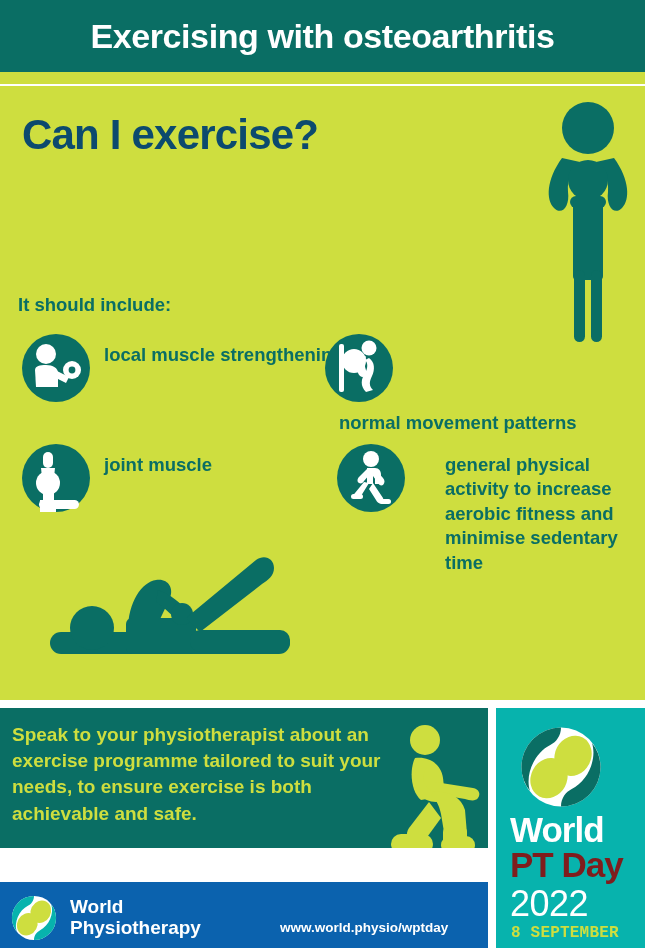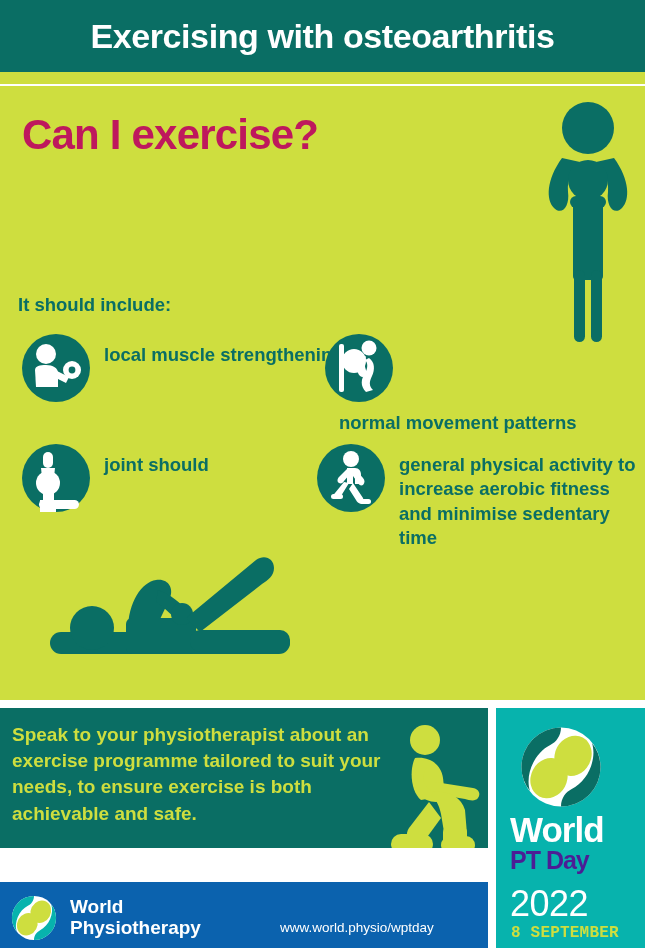--- a/index.html
+++ b/index.html
@@ -34,21 +34,21 @@
   }
 
   
   .main-panel {
     position: absolute; left: 0; top: 86px; width: 645px; height: 614px;
     background: #cede3f;
     overflow: hidden;
   }
   .h1 {
     position: absolute; left: 22px; top: 25px;
-    color: #be185d;
+    color: #0c4a6e;
     font-size: 42px; font-weight: bold; letter-spacing: -0.8px;
   }
   .para {
     position: absolute; left: 18px; top: 92px; width: 500px;
     color: #0a6e64;
     font-size: 18.5px; font-weight: bold; line-height: 1.42;
   }
   .subhead {
     position: absolute; left: 18px; top: 208px;
     color: #0a6e64;
@@ -68,21 +68,21 @@
     background: #0a6e64; flex: 0 0 auto;
     position: relative;
   }
   .icon-label {
     color: #0a6e64; font-size: 18.5px; font-weight: bold;
     line-height: 1.32; margin-left: 14px; padding-top: 9px;
   }
   .cell-a { position: absolute; left: 22px; top: 0px; }
   .cell-b { position: absolute; left: 325px; top: 0px; flex-direction: column; }
   .cell-c { position: absolute; left: 22px; top: 110px; }
-  .cell-d { position: absolute; left: 317px; top: 110px; }
+  .cell-d { position: absolute; left: 337px; top: 110px; gap: 26px; }
 
   
   .lying-figure { position: absolute; left: 50px; top: 460px; }
 
   
   .bottom-teal {
     position: absolute; left: 0; top: 708px; width: 488px; height: 140px;
     background: #0a6e64; overflow: hidden;
   }
   .bottom-text {
@@ -97,21 +97,21 @@
     background: #07b3ad; overflow: hidden;
   }
   .wpt-logo { position: absolute; left: 22px; top: 16px; }
   .wpt-world {
     position: absolute; left: 14px; top: 105px;
     color: #ffffff; font-size: 35px; font-weight: bold; letter-spacing: -1px;
     line-height: 0.96;
   }
   .wpt-ptday {
     position: absolute; left: 14px; top: 140px;
-    color: #4c1d95; font-size: 25px; font-weight: bold; letter-spacing: -1px;
+    color: #7f1d1d; font-size: 35px; font-weight: bold; letter-spacing: -1px;
     line-height: 0.96;
   }
   .wpt-year {
     position: absolute; left: 14px; top: 178px;
     color: #ffffff; font-size: 36px; font-weight: normal; letter-spacing: -0.5px;
     line-height: 1;
   }
   .wpt-date {
     position: absolute; left: 15px; top: 216px;
     color: #cede3f; font-size: 16px; font-weight: bold; letter-spacing: 0.2px; font-family: Liberation Mono, monospace;
@@ -122,21 +122,21 @@
     position: absolute; left: 0; top: 882px; width: 488px; height: 66px;
     background: #0b62ae; overflow: hidden;
   }
   .wp-logo { position: absolute; left: 10px; top: 12px; }
   .wp-name {
     position: absolute; left: 70px; top: 14px;
     color: #ffffff; font-size: 19px; font-weight: bold; line-height: 1.12;
   }
   .wp-url {
     position: absolute; left: 280px; top: 38px;
-    color: #ffffff; font-size: 13.5px; font-weight: normal;
+    color: #ffffff; font-size: 13.5px; font-weight: bold;
   }
 </style>
 </head>
 <body>
 
 <div id="poster">
 
   <div class="header-wrap">
     <div class="header-bar">
       <div class="header-title">Exercising with osteoarthritis</div>
@@ -201,21 +201,21 @@
             <g fill="#ffffff">
               <rect x="21" y="8" width="10" height="16" rx="5"></rect>
               <path d="M19 24 L33 24 L32 33 L20 33 Z"></path>
               <circle cx="26" cy="39" r="12"></circle>
               <rect x="21" y="49" width="11" height="8"></rect>
               <rect x="17" y="56" width="40" height="9" rx="4.5"></rect>
               <rect x="18" y="56" width="16" height="14"></rect>
             </g>
           </svg>
         </div>
-        <div class="icon-label">joint should</div>
+        <div class="icon-label">joint muscle</div>
       </div>
 
       <div class="icon-cell cell-d">
         <div class="icon-disc">
           <svg width="68" height="68" viewBox="0 0 68 68">
             <g fill="#ffffff">
               <circle cx="34" cy="15" r="8"></circle>
               <path d="M30 24 L38 24 C42 24, 44 27, 44 31 L44 40 L38 40 L38 32 L36 32 L36 40 L30 40 Z"></path>
               <path d="M30 25 L22 33 C20 35, 20 38, 22 39 C24 40, 26 39, 27 37 L33 30 Z"></path>
               <path d="M39 26 L46 34 C48 36, 48 39, 46 41 C44 42, 42 41, 41 39 L36 32 Z"></path>

